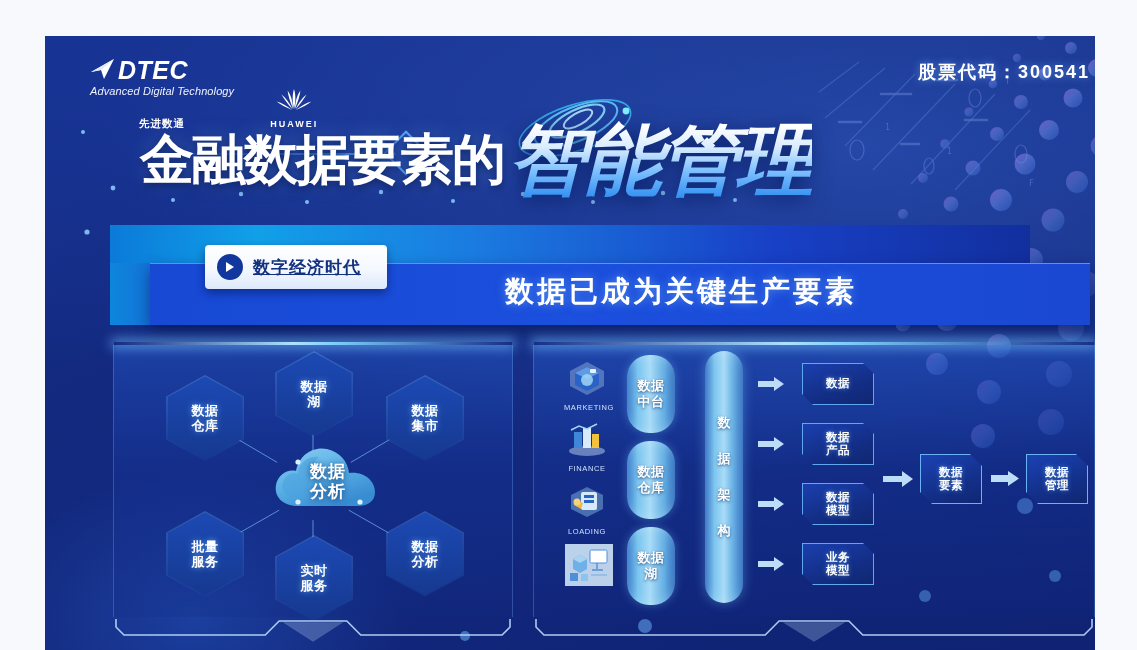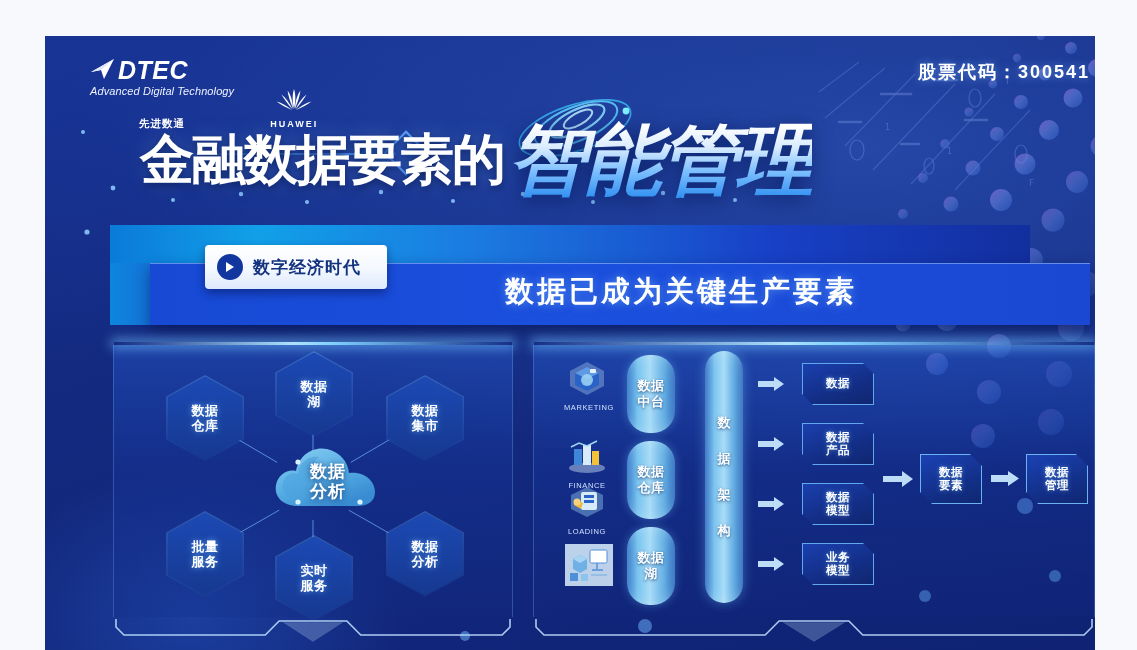--- a/index.html
+++ b/index.html
@@ -99,21 +99,21 @@
   }
   .pill{
     position:absolute; left:95px; top:20px; height:44px; padding:0 26px 0 12px;
     display:flex; align-items:center; gap:10px; border-radius:4px;
     background:linear-gradient(180deg,#ffffff 0%,#f4f8ff 55%,#dde9fb 100%);
     box-shadow:0 4px 10px rgba(0,12,60,.45);
   }
   .play-icon{ width:26px; height:26px; border-radius:50%; background:#11379e;
     display:flex; align-items:center; justify-content:center; flex:0 0 auto; }
   .pill-label{ font-size:17px; font-weight:bold; color:#12317f; letter-spacing:1px;
-    font-family:"DejaVu Sans","Liberation Sans",sans-serif; }
+    font-family:"DejaVu Sans","Liberation Sans",sans-serif;text-decoration:underline; }
   .banner-headline{
     position:absolute; left:395px; top:47px; font-size:29px; font-weight:bold;
     color:#ffffff; letter-spacing:3px; 
     text-shadow:0 0 10px rgba(140,200,255,.55);
     font-family:"DejaVu Sans","Liberation Sans",sans-serif;
   }
 
   
   .panel{
     position:absolute; top:309px; height:272px;
@@ -468,21 +468,21 @@
     <div class="ricon" style="left:30px;top:14px">
       <svg width="44" height="38" viewBox="0 0 44 38">
         <path d="M22 3 L39 12 L39 27 L22 36 L5 27 L5 12 Z" fill="#bcd9f2" opacity=".35"></path>
         <path d="M22 8 L34 14 L34 26 L22 32 L10 26 L10 14 Z" fill="#2a63c8"></path>
         <path d="M22 8 L34 14 L22 20 L10 14 Z" fill="#5e9be4"></path>
         <circle cx="22" cy="21" r="6" fill="#9fd6f6" opacity=".85"></circle>
         <rect x="25" y="10" width="6" height="4" rx="1" fill="#e2f2ff"></rect>
       </svg>
       <div class="ricon-label">MARKETING</div>
     </div>
-    <div class="ricon" style="left:30px;top:92px">
+    <div class="ricon" style="left:30px;top:75px">
       <svg width="44" height="38" viewBox="0 0 44 38">
         <ellipse cx="22" cy="31" rx="18" ry="5" fill="#cfe6fa" opacity=".45"></ellipse>
         <rect x="9" y="12" width="8" height="16" fill="#3f86d9"></rect>
         <rect x="18" y="8" width="8" height="20" fill="#d9eaf8"></rect>
         <rect x="27" y="14" width="7" height="14" fill="#f2c23a"></rect>
         <path d="M6 10 L14 6 L22 9 L32 4" stroke="#9fd6f6" stroke-width="1.6" fill="none"></path>
       </svg>
       <div class="ricon-label">FINANCE</div>
     </div>
     <div class="ricon" style="left:30px;top:138px">

